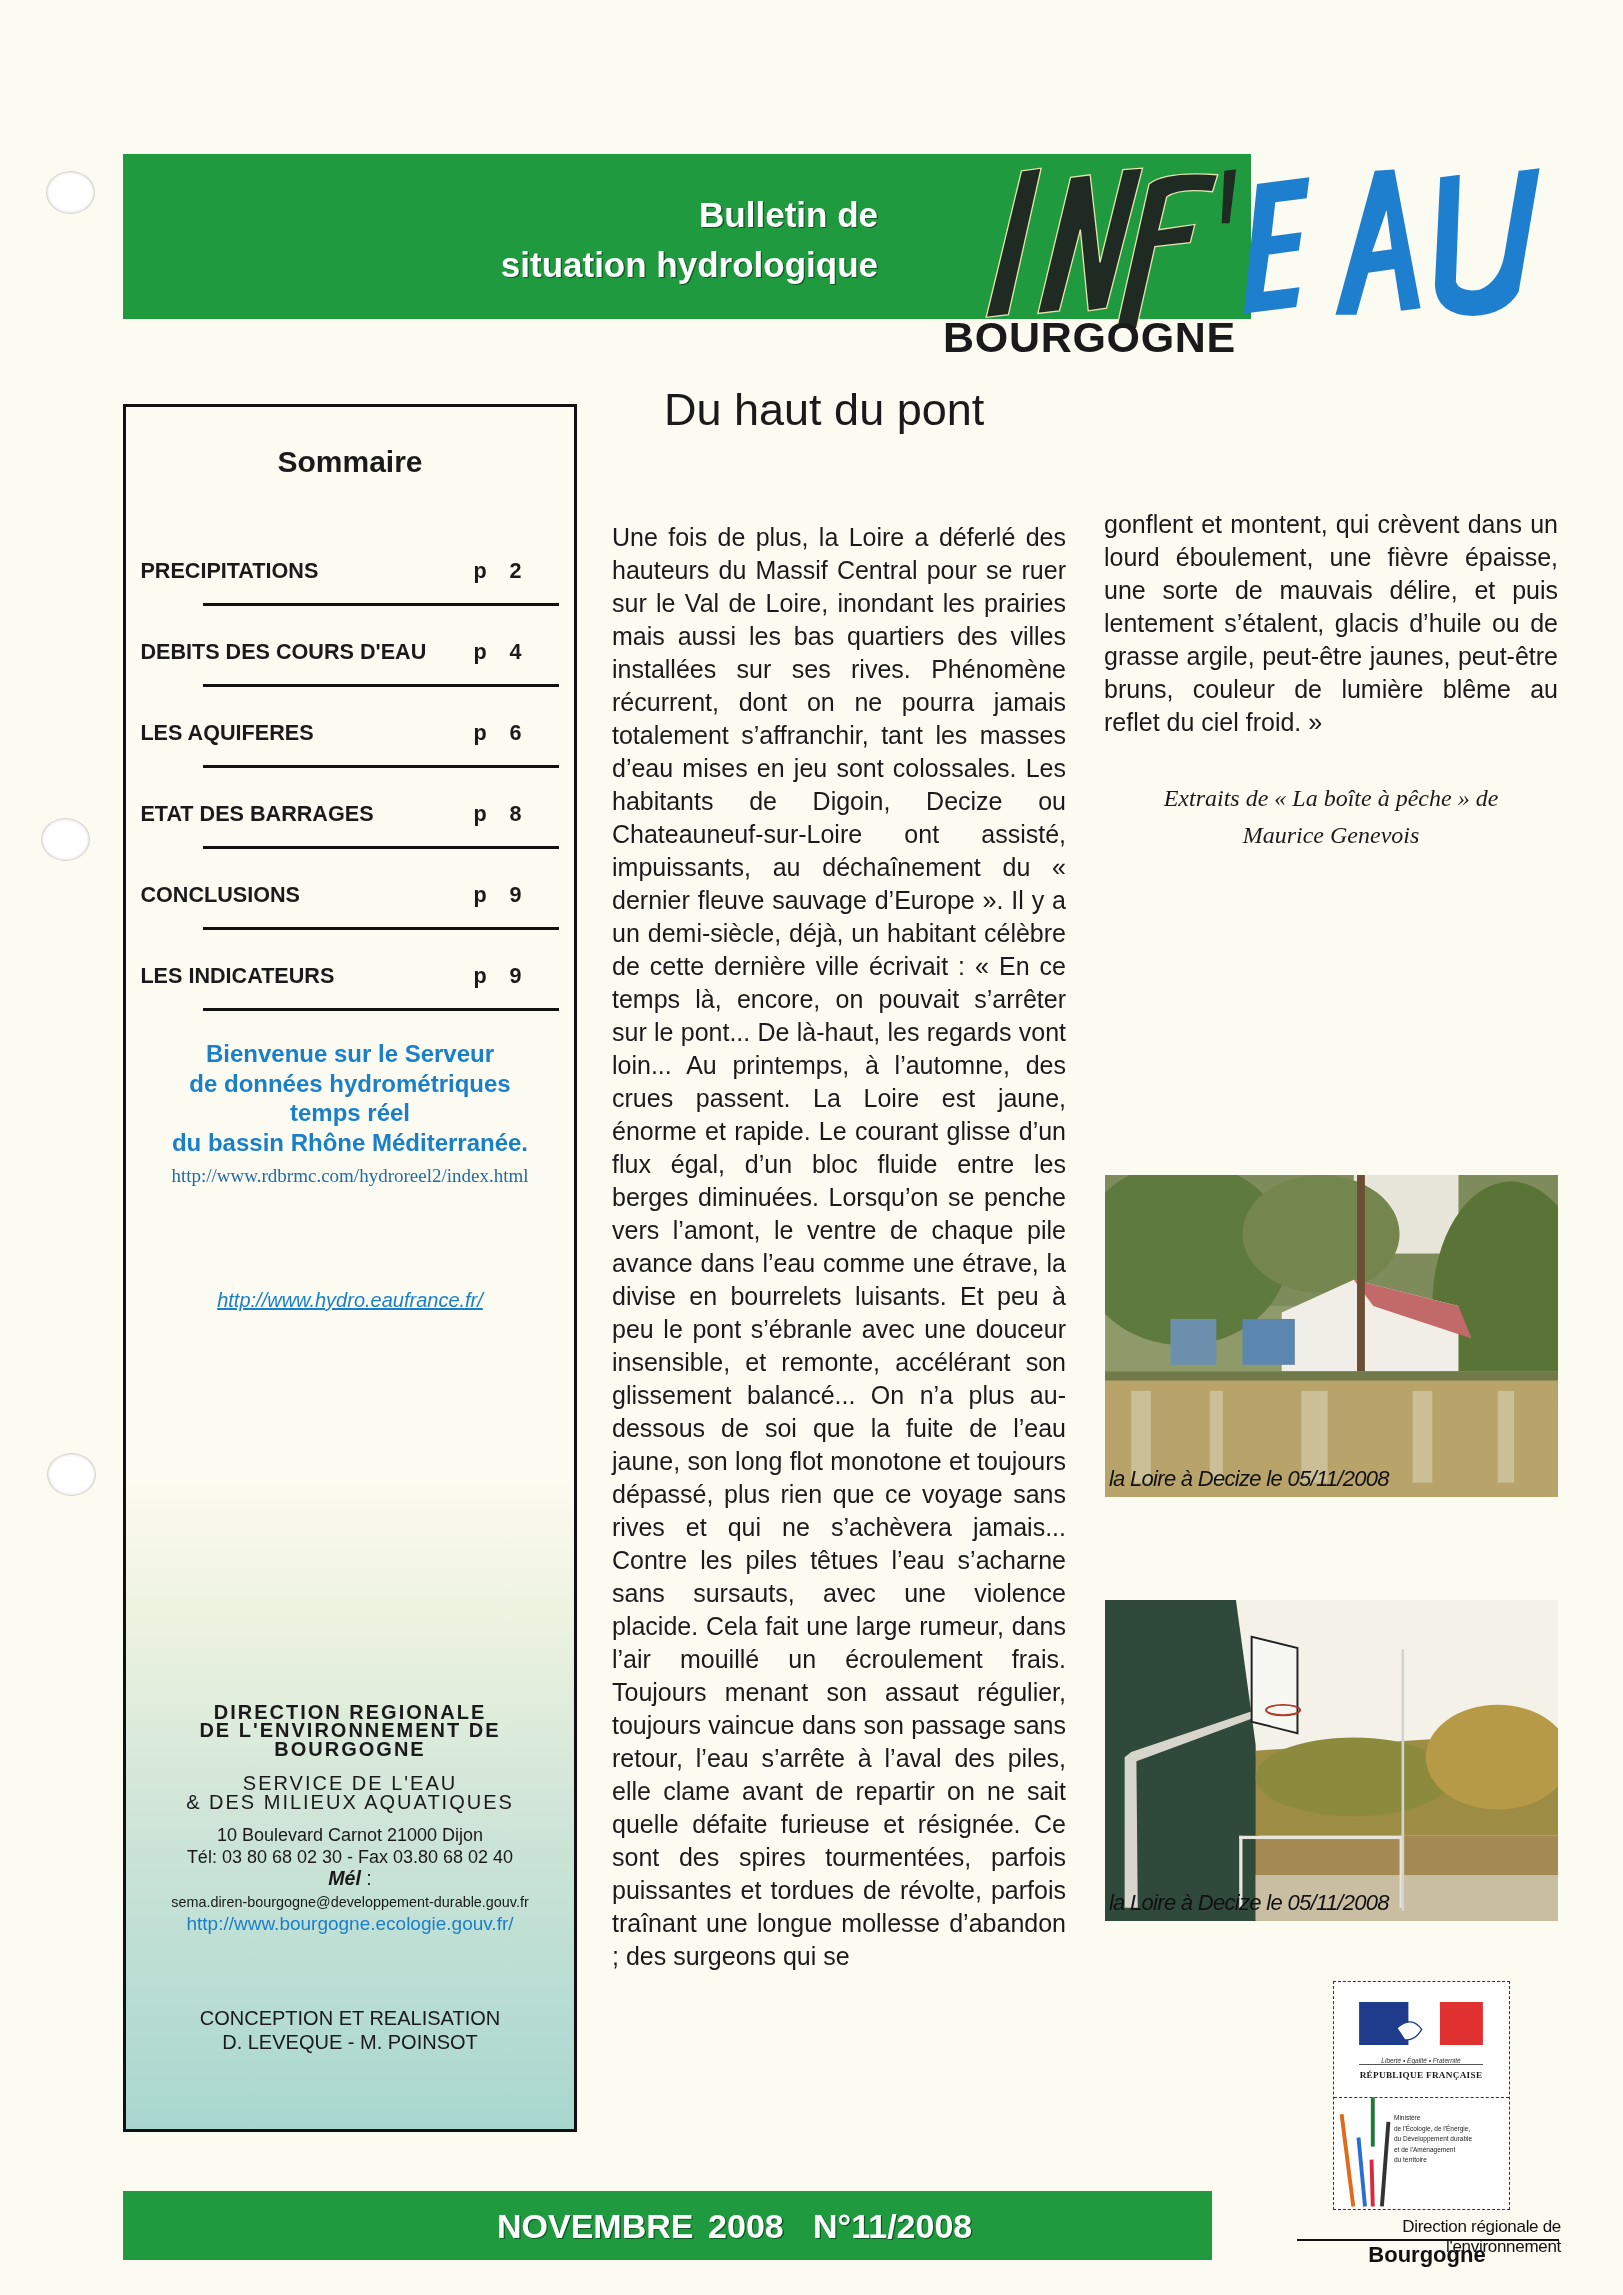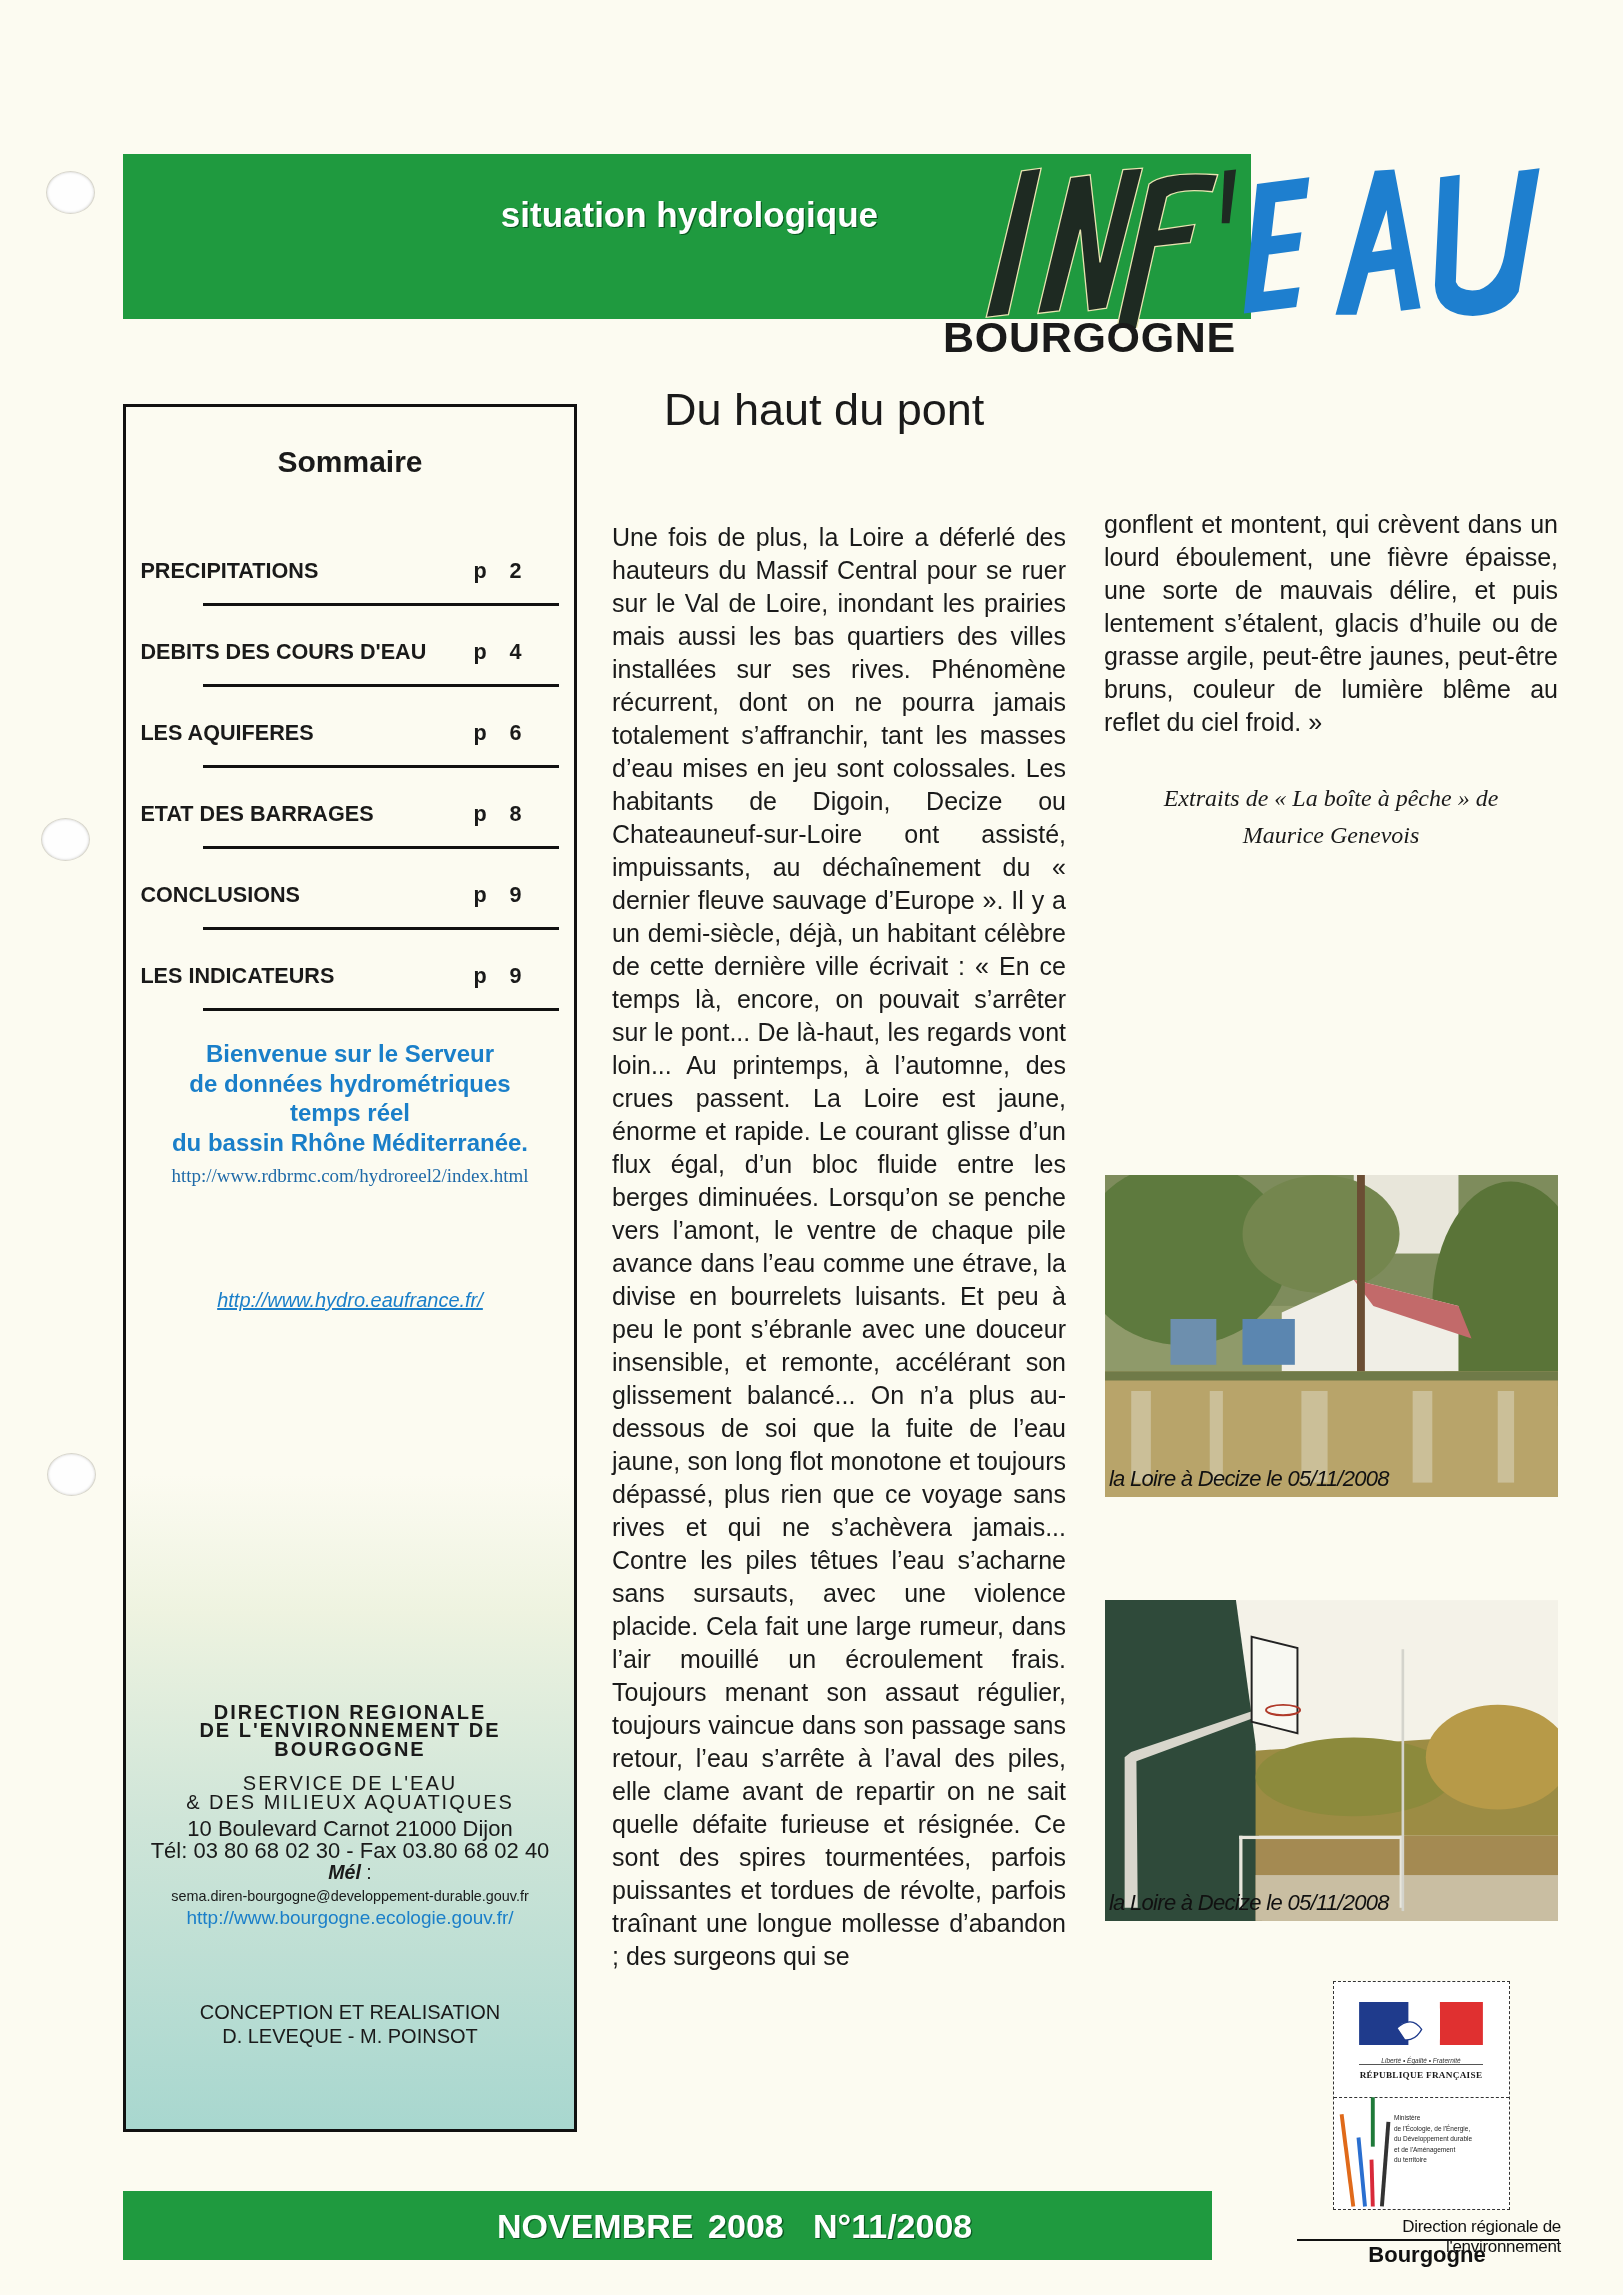--- a/index.html
+++ b/index.html
@@ -40,21 +40,21 @@
   .rdbrmc { left: 6.5px; width: 435px; top: 758px; text-align: center;
     font-family: "Liberation Serif", serif; font-size: 19px; color: #1f6aa8; }
   .hydro-intro { left: 6.5px; width: 435px; top: 812px; text-align: center;
     font-size: 26px; line-height: 33px; color: #1a1a1a; }
   .hydro-link { left: 6.5px; width: 435px; top: 882px; text-align: center;
     font-size: 20px; font-style: italic; color: #1a7fc9; text-decoration: underline; }
 
   .contact { left: 6.5px; width: 435px; top: 1296px; text-align: center; }
   .c-dir { font-weight: bold; font-size: 20px; line-height: 18.3px; letter-spacing: 2px; }
   .c-svc { font-size: 20px; line-height: 19.6px; letter-spacing: 2px; margin-top: 15.7px; }
-  .c-addr { font-size: 22px; line-height: 22px; margin-top: 5px; }
+  .c-addr { font-size: 18px; line-height: 22px; margin-top: 11px; }
   .c-mel { font-weight: bold; font-style: italic; font-size: 19.6px; line-height: 21px; }
   .c-mel-colon { font-weight: normal; font-style: normal; }
   .c-email { font-size: 14.4px; line-height: 22px; margin-top: 2.6px; }
   .c-web { font-size: 19px; line-height: 22px; color: #1a7fc9; }
   .c-concept { font-size: 20px; line-height: 23.6px; margin-top: 72px; }
   .c-repro { font-size: 18.3px; line-height: 22px; margin-top: 13px; }
 
   
   .article-title { left: 664px; top: 384px; font-size: 45px; color: #1a1a1a; }
   .col { font-size: 25px; line-height: 33px; color: #1a1a1a; text-align: justify; }
@@ -87,20 +87,21 @@
 </style>
 </head>
 <body>
 
 <div class="hole" style="left:46px; top:171px;"></div>
 <div class="hole" style="left:41px; top:818px;"></div>
 <div class="hole" style="left:47px; top:1453px;"></div>
 
 <div class="abs header-band"></div>
 <div class="abs header-title">
+  <div>Bulletin de</div>
   <div>situation hydrologique</div>
 </div>
 <svg class="abs logo" viewBox="0 0 960 270">
   <g>
 
     <path d="M120 30 L150 26 L100 250 L66 254 Z" fill="#1e2a22" stroke="#e8e4b0" stroke-width="2"></path>
 
     <path d="M145 248 L195 40 L225 36 L240 170 L275 28 L305 26 L250 240 L222 244 L210 120 L178 244 Z" fill="#1e2a22" stroke="#e8e4b0" stroke-width="2"></path>
 
     <path d="M270 250 L315 50 Q340 30 420 36 L412 62 Q360 56 342 70 L330 120 L385 112 L378 140 L324 146 L292 288 L262 290 Z" fill="#1e2a22" stroke="#e8e4b0" stroke-width="2"></path>

